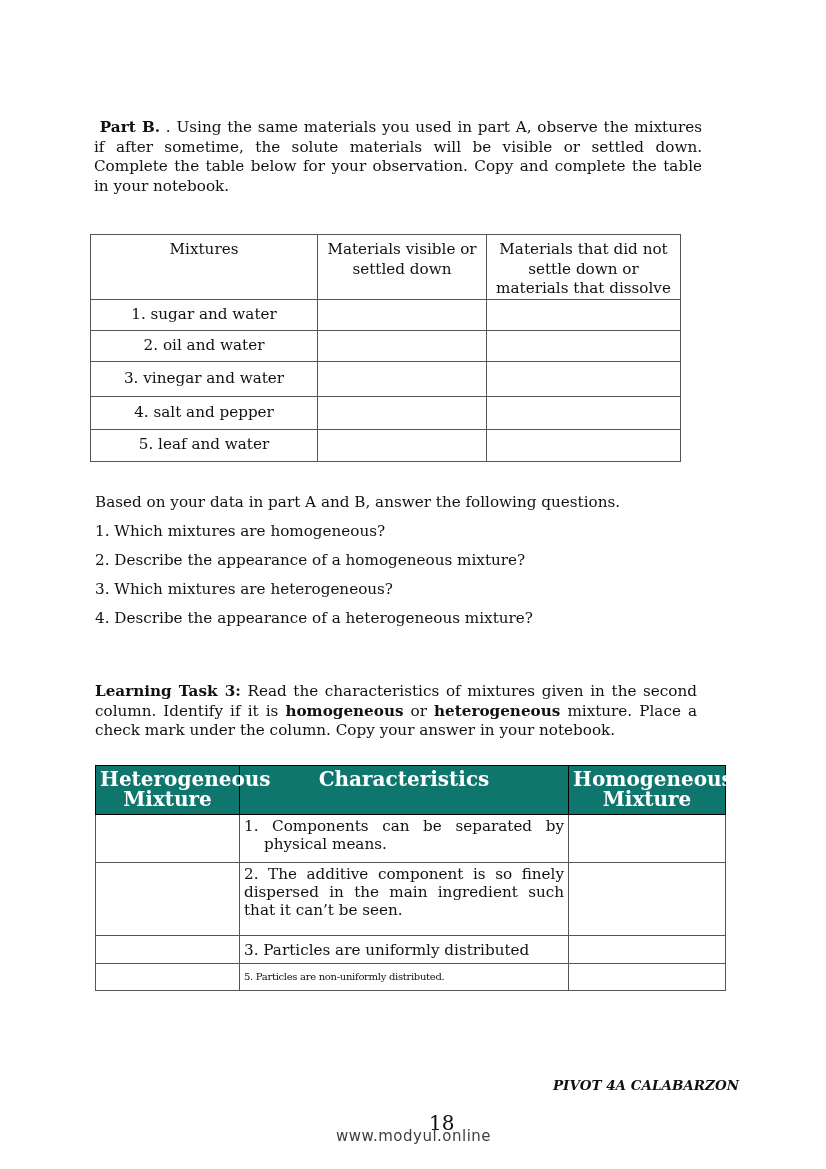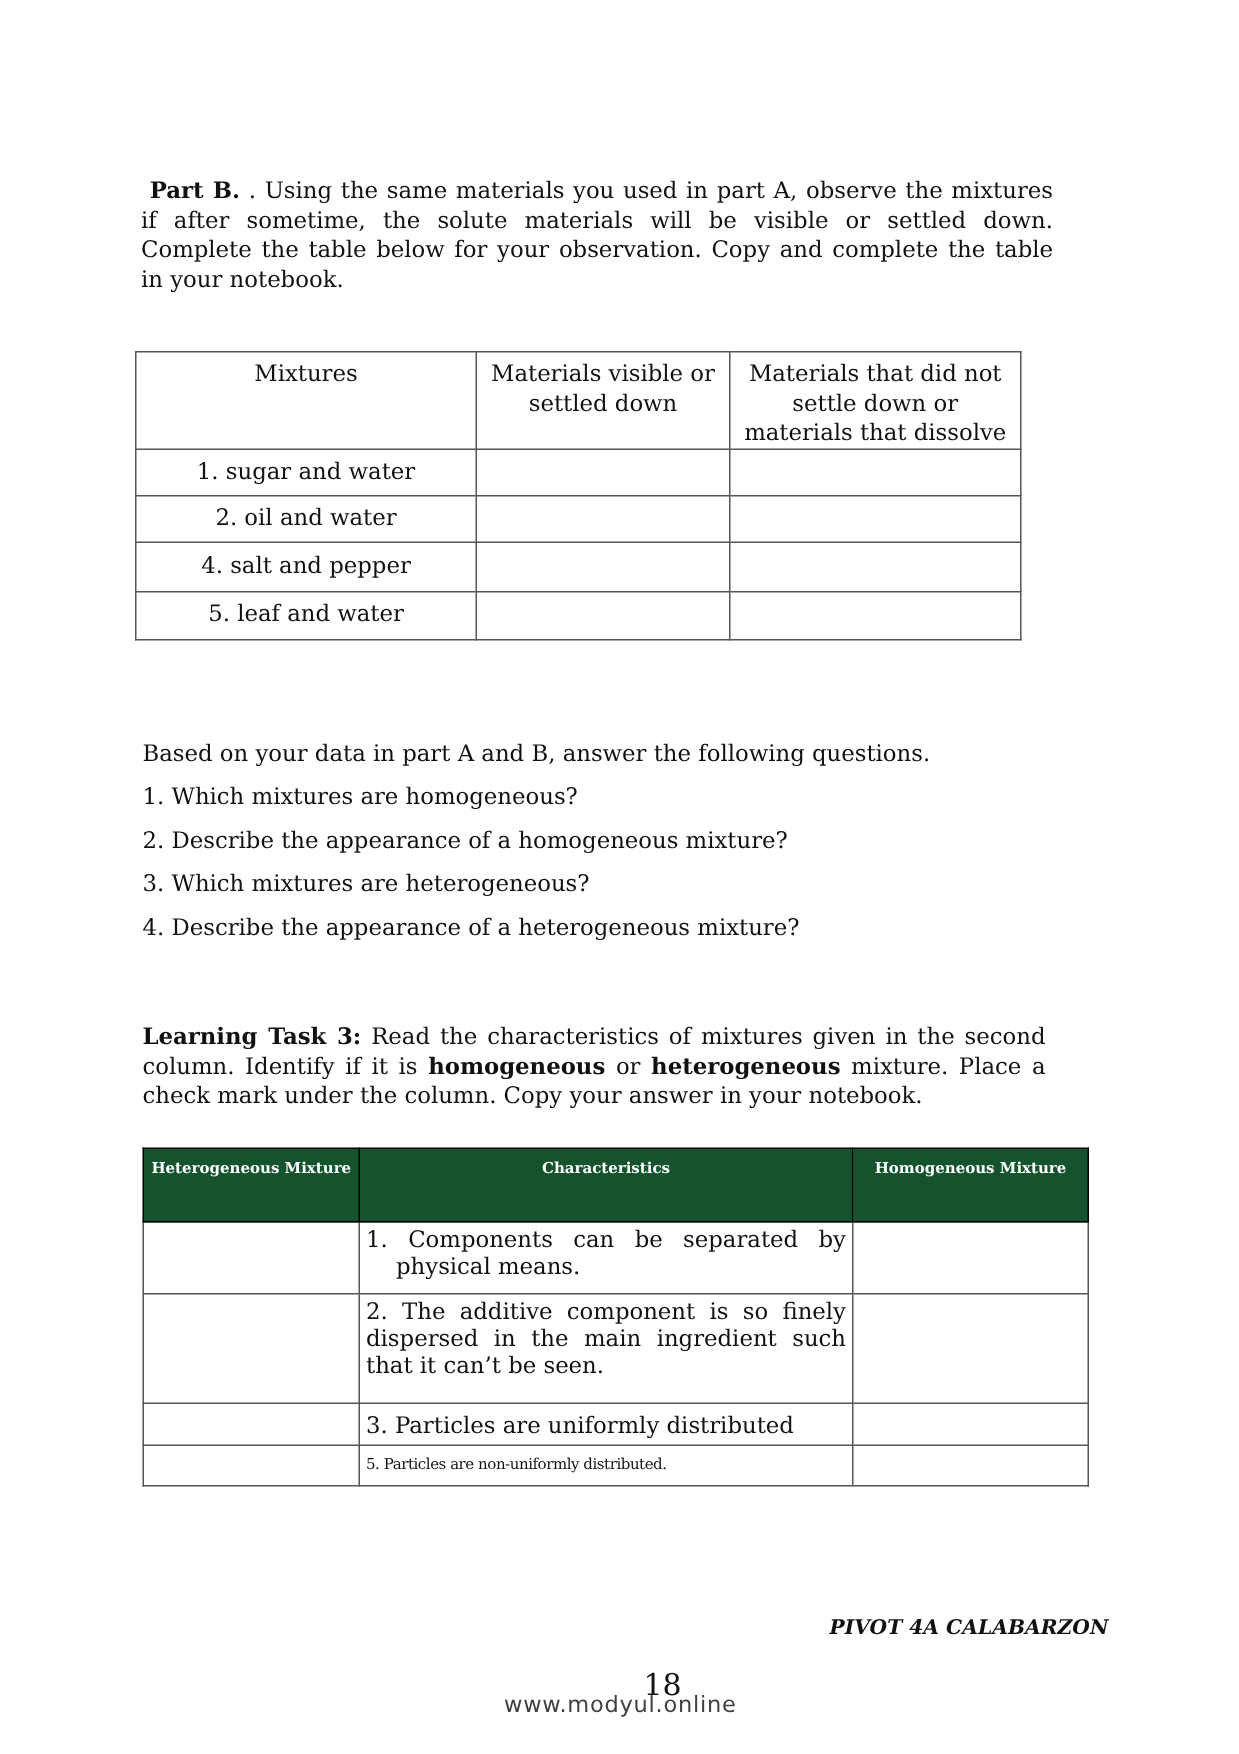--- a/index.html
+++ b/index.html
@@ -11,21 +11,21 @@
   .line { font-size: 15.2px; white-space: nowrap; }
 
   table { border-collapse: collapse; position: absolute; table-layout: fixed; }
   #tbl1 { left: 90px; top: 234px; width: 590px; }
   #tbl1 td, #tbl1 th { border: 1.3px solid #555; font-size: 15.2px; font-weight: normal;
       line-height: 19.5px; padding: 0 4px; vertical-align: top; text-align: center; }
   #tbl1 th { text-align: center; padding-top: 5px; height: 62px; box-sizing: border-box; }
   #tbl1 td { vertical-align: middle; }
 
   #tbl2 { left: 95px; top: 765px; width: 630px; }
-  #tbl2 th { background: #14532d; color: #fff; font-weight: bold; font-size: 10px;
+  #tbl2 th { background: #0f766e; color: #fff; font-weight: bold; font-size: 20px;
       line-height: 19.5px; text-align: center; vertical-align: top; padding: 4px 4px 0 4px;
       height: 49px; box-sizing: border-box; border: 1px solid #000; }
   #tbl2 td { border: 1.3px solid #555; font-size: 15.2px; line-height: 18px;
       padding: 2px 4px; vertical-align: top; }
   #tbl2 td.char { text-align: justify; margin-left: 43px; }
   .hang { padding-left: 24px !important; text-indent: -20px; }
 
   .footer { font-style: italic; font-weight: bold; font-size: 13.5px; }
   .pagenum { font-size: 20px; }
   .watermark { font-family: "DejaVu Sans", "Liberation Sans", sans-serif; font-size: 15px; color: #404040; letter-spacing: 0.5px; }
@@ -51,20 +51,25 @@
     </tr>
   </thead>
   <tbody>
     <tr style="height:31px">
       <td>1.  sugar and water</td>
       <td></td>
       <td></td>
     </tr>
     <tr style="height:31px">
       <td>2. oil and water</td>
+      <td></td>
+      <td></td>
+    </tr>
+    <tr style="height:35px">
+      <td>3. vinegar and water</td>
       <td></td>
       <td></td>
     </tr>
     <tr style="height:33px">
       <td>4. salt and pepper</td>
       <td></td>
       <td></td>
     </tr>
     <tr style="height:32px">
       <td>5. leaf and water</td>

